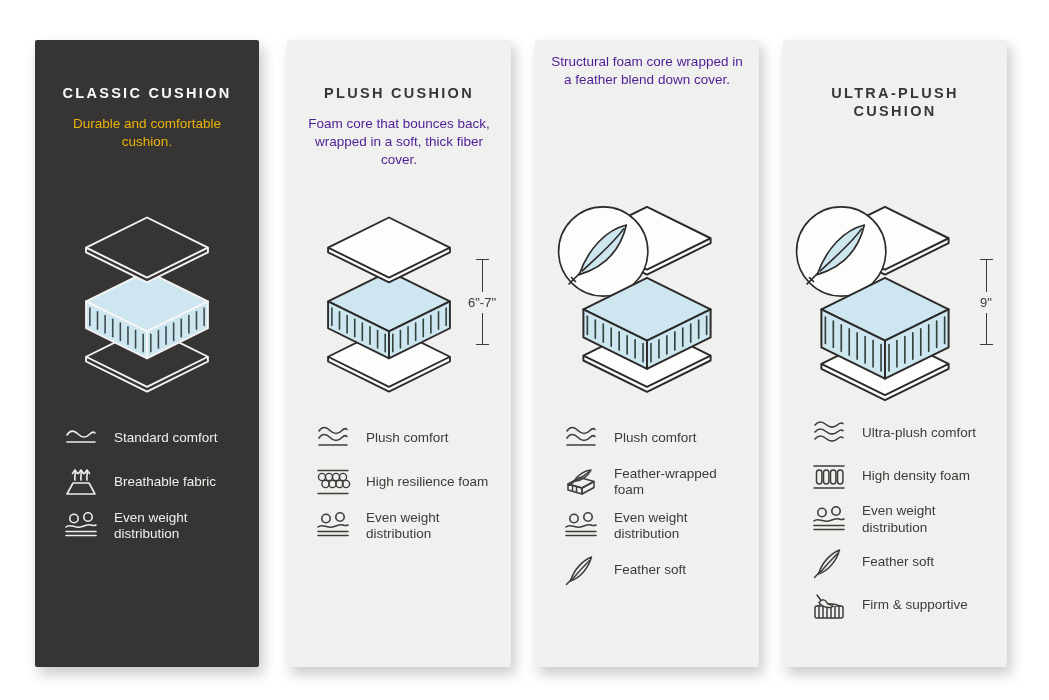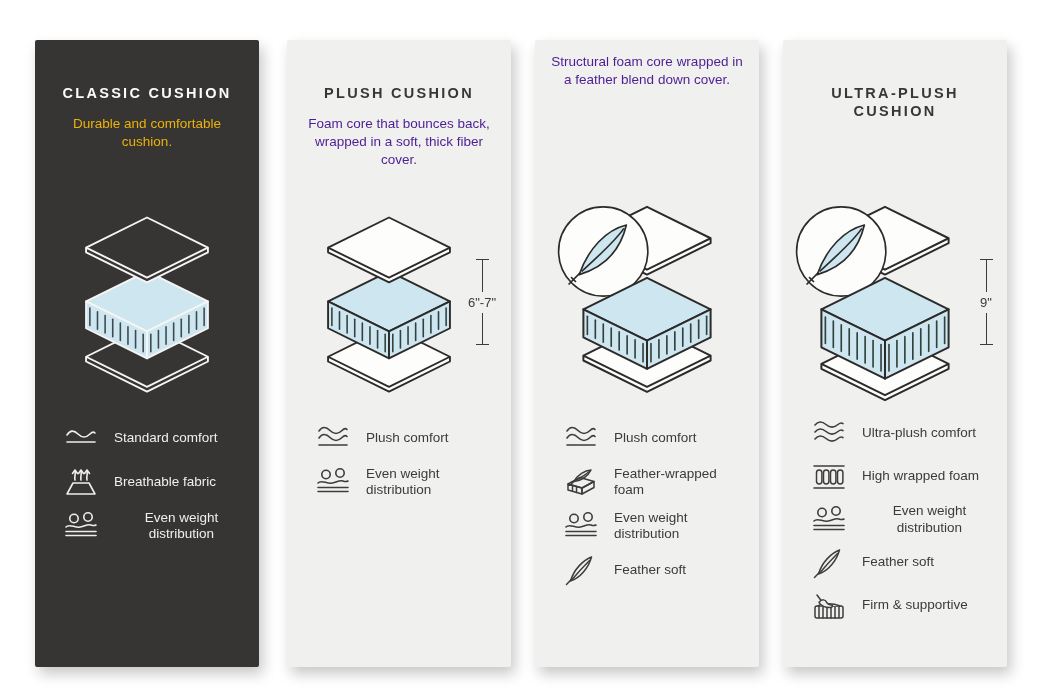--- a/index.html
+++ b/index.html
@@ -37,21 +37,21 @@
   .dim-marker .cap  { width:13px; border-top:1.6px solid #3b3b39; flex:none; }
   .dim-marker .rule { width:0; border-left:1.6px solid #3b3b39; flex:1 1 auto; }
   .dim-marker .dim-label { padding:3px 0; color:#3b3b39; white-space:nowrap; }
   .features { position:absolute; left:26px; right:10px; top:376px; text-align:left; }
   .feature { display:flex; align-items:center; gap:13px; height:44px; }
   .fico { flex:none; width:40px; height:34px; }
   .fico svg { width:40px; height:34px; display:block; }
   .card--dark  .fico { color:#eeedeb; }
   .card--light .fico { color:#3e3d3b; }
   .flabel { font-size:13.5px; line-height:1.22; }
-  .card--dark  .flabel { color:#efefed;text-align:center; }
+  .card--dark  .flabel { color:#efefed; }
   .card--light .flabel { color:#3c3b39; }
 </style>
 </head>
 <body>
 
 <div class="canvas">
 
   <section class="card card--dark">
     <h2 class="card-title">CLASSIC CUSHION</h2>
     <p class="card-desc">Durable and comfortable cushion.</p>
@@ -187,20 +187,37 @@
           <svg viewBox="0 0 40 34" fill="none" stroke="currentColor" stroke-width="1.6" stroke-linecap="round">
             <path d="M6 10 C9 5.5 13 5.5 17 9.5 C21 13.5 25 13.5 29 9.5 C31 7.5 33 7.5 34 8.5"></path>
             <path d="M6 17 C9 12.5 13 12.5 17 16.5 C21 20.5 25 20.5 29 16.5 C31 14.5 33 14.5 34 15.5"></path>
             <path d="M6 24 H34"></path>
           </svg>
         </span>
         <span class="flabel">Plush comfort</span>
       </div>
       <div class="feature">
         <span class="fico">
+          <svg viewBox="0 0 40 34" fill="none" stroke="currentColor" stroke-width="1.4" stroke-linecap="round">
+            <path d="M5 5.5 H35"></path>
+              <path d="M5 28.5 H35"></path>
+            <circle cx="9" cy="12" r="3.6"></circle>
+              <circle cx="16" cy="12" r="3.6"></circle>
+              <circle cx="23" cy="12" r="3.6"></circle>
+              <circle cx="30" cy="12" r="3.6"></circle>
+            <circle cx="12.5" cy="19" r="3.6"></circle>
+              <circle cx="19.5" cy="19" r="3.6"></circle>
+              <circle cx="26.5" cy="19" r="3.6"></circle>
+              <circle cx="33" cy="19" r="3.6"></circle>
+          </svg>
+        </span>
+        <span class="flabel">High resilience foam</span>
+      </div>
+      <div class="feature">
+        <span class="fico">
           <svg viewBox="0 0 40 34" fill="none" stroke="currentColor" stroke-width="1.6" stroke-linecap="round">
             <circle cx="13" cy="9.5" r="4.2"></circle>
               <circle cx="27" cy="8" r="4.2"></circle>
             <path d="M5 18 C8 14.5 13 18.5 18 18.2 C23 18 26 14.5 30 16 C32 16.8 34 16.5 35 16"></path>
             <path d="M5 22.5 H35"></path>
               <path d="M5 26.5 H35"></path>
           </svg>
         </span>
         <span class="flabel">Even weight distribution</span>
       </div>
@@ -352,21 +369,21 @@
       </svg>
     </div>
     <div class="dim-marker" style="right:6px;">
       <span class="cap"></span>
       <span class="rule"></span>
       <span class="dim-label">9"</span>
       <span class="rule"></span>
       <span class="cap"></span>
     </div>
 
-    <div class="features" style="top:372px;text-align:center;">
+    <div class="features" style="top:372px;">
       <div class="feature" style="height:43px;">
         <span class="fico">
           <svg viewBox="0 0 40 34" fill="none" stroke="currentColor" stroke-width="1.6" stroke-linecap="round">
             <path d="M6 8 C9 4 13 4 17 7.5 C21 11 25 11 29 7.5 C31 5.8 33 5.8 34 6.6"></path>
             <path d="M6 15 C9 11 13 11 17 14.5 C21 18 25 18 29 14.5 C31 12.8 33 12.8 34 13.6"></path>
             <path d="M6 22 C9 18 13 18 17 21.5 C21 25 25 25 29 21.5 C31 19.8 33 19.8 34 20.6"></path>
           </svg>
         </span>
         <span class="flabel">Ultra-plush comfort</span>
       </div>
@@ -374,21 +391,21 @@
         <span class="fico">
           <svg viewBox="0 0 40 34" fill="none" stroke="currentColor" stroke-width="1.5" stroke-linecap="round">
             <path d="M5 6 H35"></path>
               <path d="M5 28 H35"></path>
             <rect x="7.5" y="10" width="5.4" height="14" rx="2.7"></rect>
             <rect x="14.5" y="10" width="5.4" height="14" rx="2.7"></rect>
             <rect x="21.5" y="10" width="5.4" height="14" rx="2.7"></rect>
             <rect x="28.5" y="10" width="5.4" height="14" rx="2.7"></rect>
           </svg>
         </span>
-        <span class="flabel">High wrapped foam</span>
+        <span class="flabel">High density foam</span>
       </div>
       <div class="feature" style="height:43px;">
         <span class="fico">
           <svg viewBox="0 0 40 34" fill="none" stroke="currentColor" stroke-width="1.6" stroke-linecap="round">
             <circle cx="13" cy="9.5" r="4.2"></circle>
               <circle cx="27" cy="8" r="4.2"></circle>
             <path d="M5 18 C8 14.5 13 18.5 18 18.2 C23 18 26 14.5 30 16 C32 16.8 34 16.5 35 16"></path>
             <path d="M5 22.5 H35"></path>
               <path d="M5 26.5 H35"></path>
           </svg>

